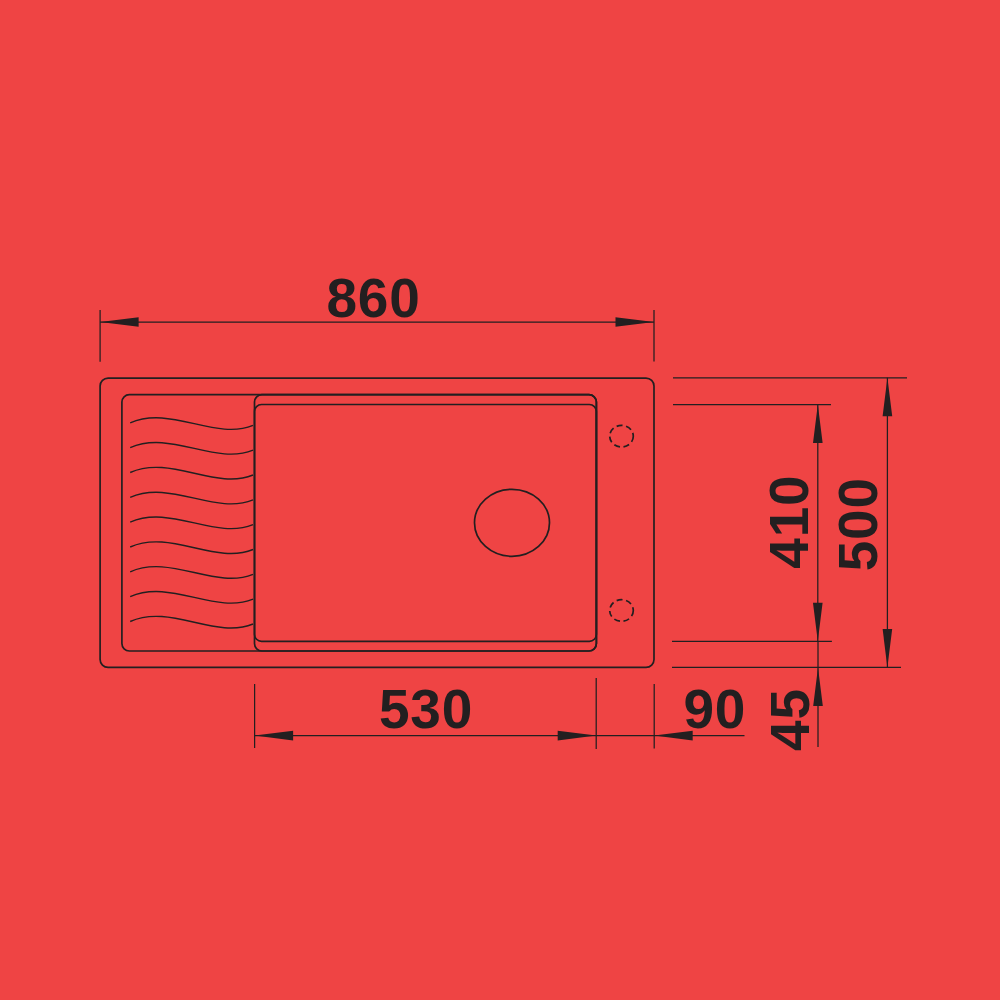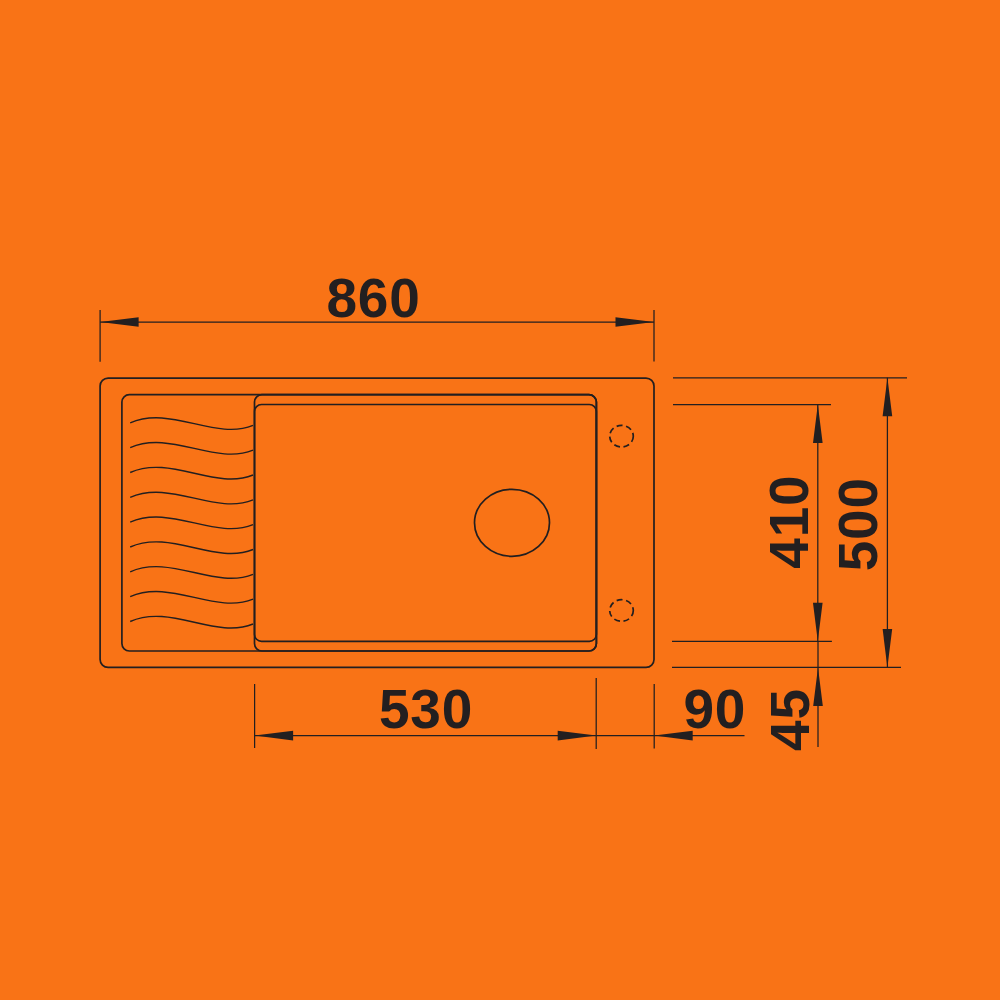--- a/index.html
+++ b/index.html
@@ -1,16 +1,16 @@
 <!DOCTYPE html>
 <html><head>
 <meta charset="utf-8">
 <style>
   html,body{margin:0;padding:0;background:#ffffff;}
-  .page{width:1000px;height:1000px;position:relative;background:#f97316;overflow:hidden;}
+  .page{width:1000px;height:1000px;position:relative;background:#ef4444;overflow:hidden;}
   text{font-family:"Liberation Sans", sans-serif;font-weight:bold;fill:#231f20;}
 </style>
 </head>
 <body>
 <div class="page">
 <svg width="1000" height="1000" viewBox="0 0 1000 1000" xmlns="http://www.w3.org/2000/svg">
   <g fill="none" stroke="#231f20" stroke-width="1.7">
 
     <rect x="100.1" y="378.1" width="553.9" height="289.3" rx="8" ry="8"></rect>
 

